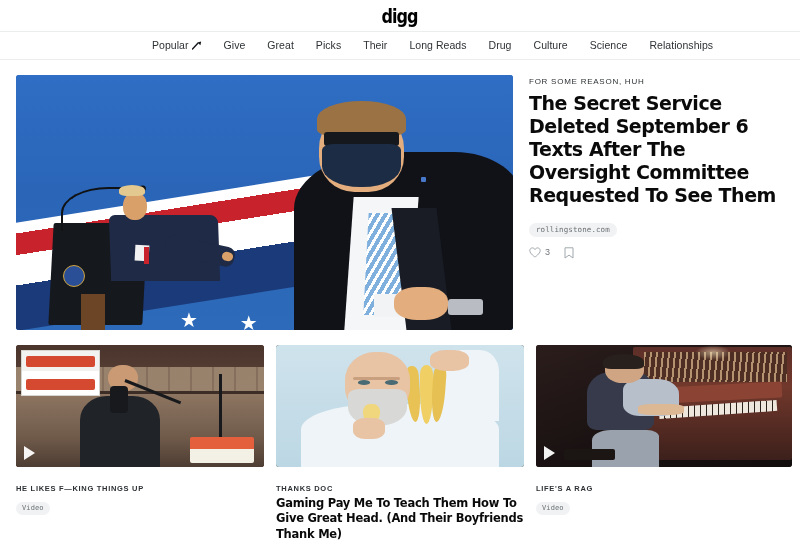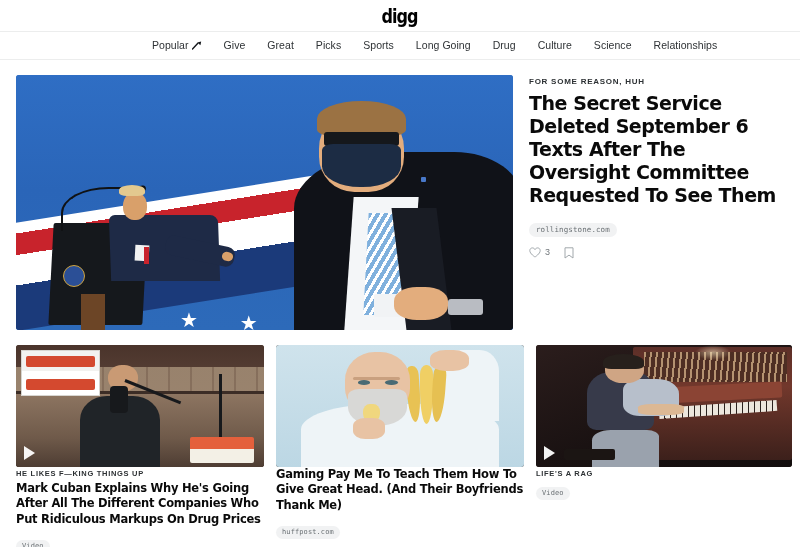--- a/index.html
+++ b/index.html
@@ -84,21 +84,21 @@
   }
 
   .hero-text {
     flex: 1;
     padding-top: 2px;
     min-width: 0;
   }
 
   .eyebrow {
     font-size: 8px;
-    font-weight: 700;
+    font-weight: 400;
     letter-spacing: 0.75px;
     color: #2d3134;
     text-transform: uppercase;
     margin-bottom: 5px;
     line-height: 1.2;
   }
 
   .hero-title {
     font-family: "DejaVu Sans", sans-serif;
     font-size: 19px;
@@ -172,21 +172,21 @@
     cursor: pointer;
     background: #3a2b26;
   }
 
   .card-eyebrow {
     font-size: 7.5px;
     font-weight: 700;
     letter-spacing: 0.7px;
     color: #2d3134;
     text-transform: uppercase;
-    margin-top: 2px;
+    margin-top: 17px;
     margin-bottom: 3px;
     line-height: 1.2;
   }
 
   .card-title {
     font-family: "DejaVu Sans", sans-serif;
     font-size: 11.5px;
     font-weight: 700;
     line-height: 1.33;
     letter-spacing: -0.25px;
@@ -488,22 +488,22 @@
         <svg width="10" height="9" viewBox="0 0 10 9">
           <path d="M0.5 8 L5.6 2.6" stroke="#15181c" stroke-width="1.4" fill="none" stroke-linecap="round"></path>
           <path d="M9.2 0.6 L5.2 1.4 L8.4 4.3 Z" fill="#15181c"></path>
         </svg>
       </span>
     </a>
 
     <a class="nav-item">Give</a>
     <a class="nav-item">Great</a>
     <a class="nav-item">Picks</a>
-    <a class="nav-item">Sports</a>
-    <a class="nav-item">Long Going</a>
+    <a class="nav-item">Their</a>
+    <a class="nav-item">Long Reads</a>
     <a class="nav-item">Drug</a>
     <a class="nav-item">Culture</a>
     <a class="nav-item">Science</a>
     <a class="nav-item">Relationships</a>
 
   </div>
 </nav>
 
 <div class="page">
 
@@ -585,21 +585,20 @@
           <div class="c1-boom2"></div>
           <div class="c1-person-body"></div>
           <div class="c1-person-head"></div>
           <div class="c1-boom"></div>
           <div class="c1-mic"></div>
           <div class="c1-pizza"></div>
         </div>
         <span class="play-btn"></span>
       </div>
       <div class="card-eyebrow">HE LIKES F—KING THINGS UP</div>
-      <h2 class="card-title">Mark Cuban Explains Why He's Going After All The Different Companies Who Put Ridiculous Markups On Drug Prices</h2>
       <span class="src-badge">Video</span>
     </article>
 
     <article class="card">
       <div class="card-media">
         <div class="img-fill">
           <div class="c2-bg"></div>
           <div class="c2-coat"></div>
           <div class="c2-arm"></div>
           <div class="c2-banana-bunch">
@@ -610,20 +609,21 @@
           <div class="c2-fist"></div>
           <div class="c2-head"></div>
           <div class="c2-brow"></div>
           <div class="c2-eye-l"></div>
           <div class="c2-eye-r"></div>
           <div class="c2-beard"></div>
           <div class="c2-nana-small"></div>
           <div class="c2-hand-l"></div>
         </div>
       </div>
+      <div class="card-eyebrow">THANKS DOC</div>
       <h2 class="card-title">Gaming Pay Me To Teach Them How To Give Great Head. (And Their Boyfriends Thank Me)</h2>
       <span class="src-badge">huffpost.com</span>
     </article>
 
     <article class="card">
       <div class="card-media">
         <div class="img-fill">
           <div class="c3-bg"></div>
           <div class="c3-piano"></div>
           <div class="c3-strings"></div>

